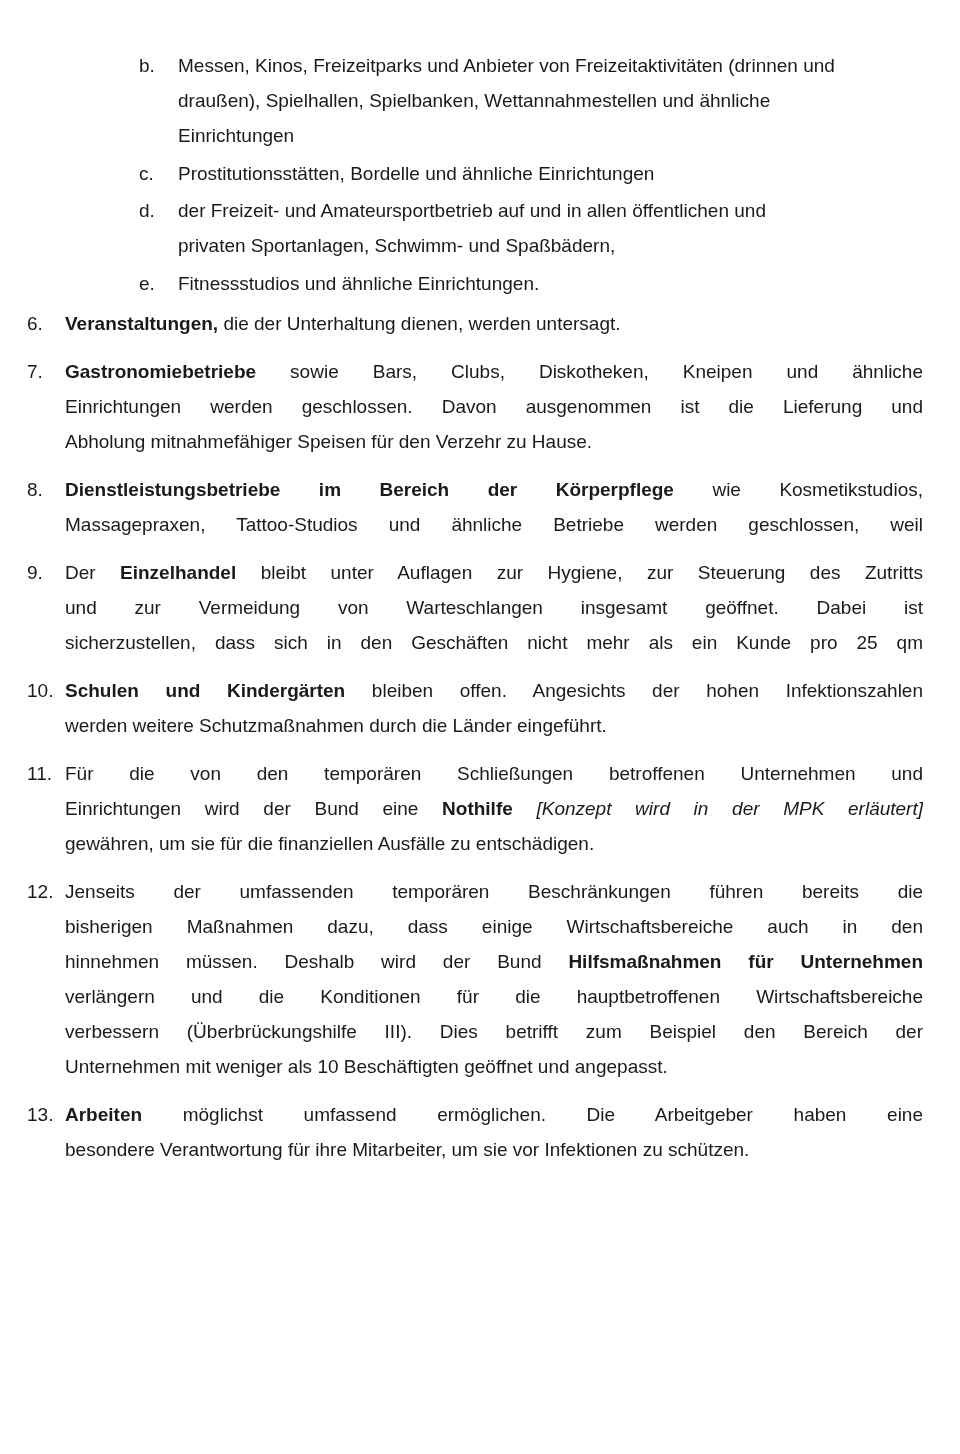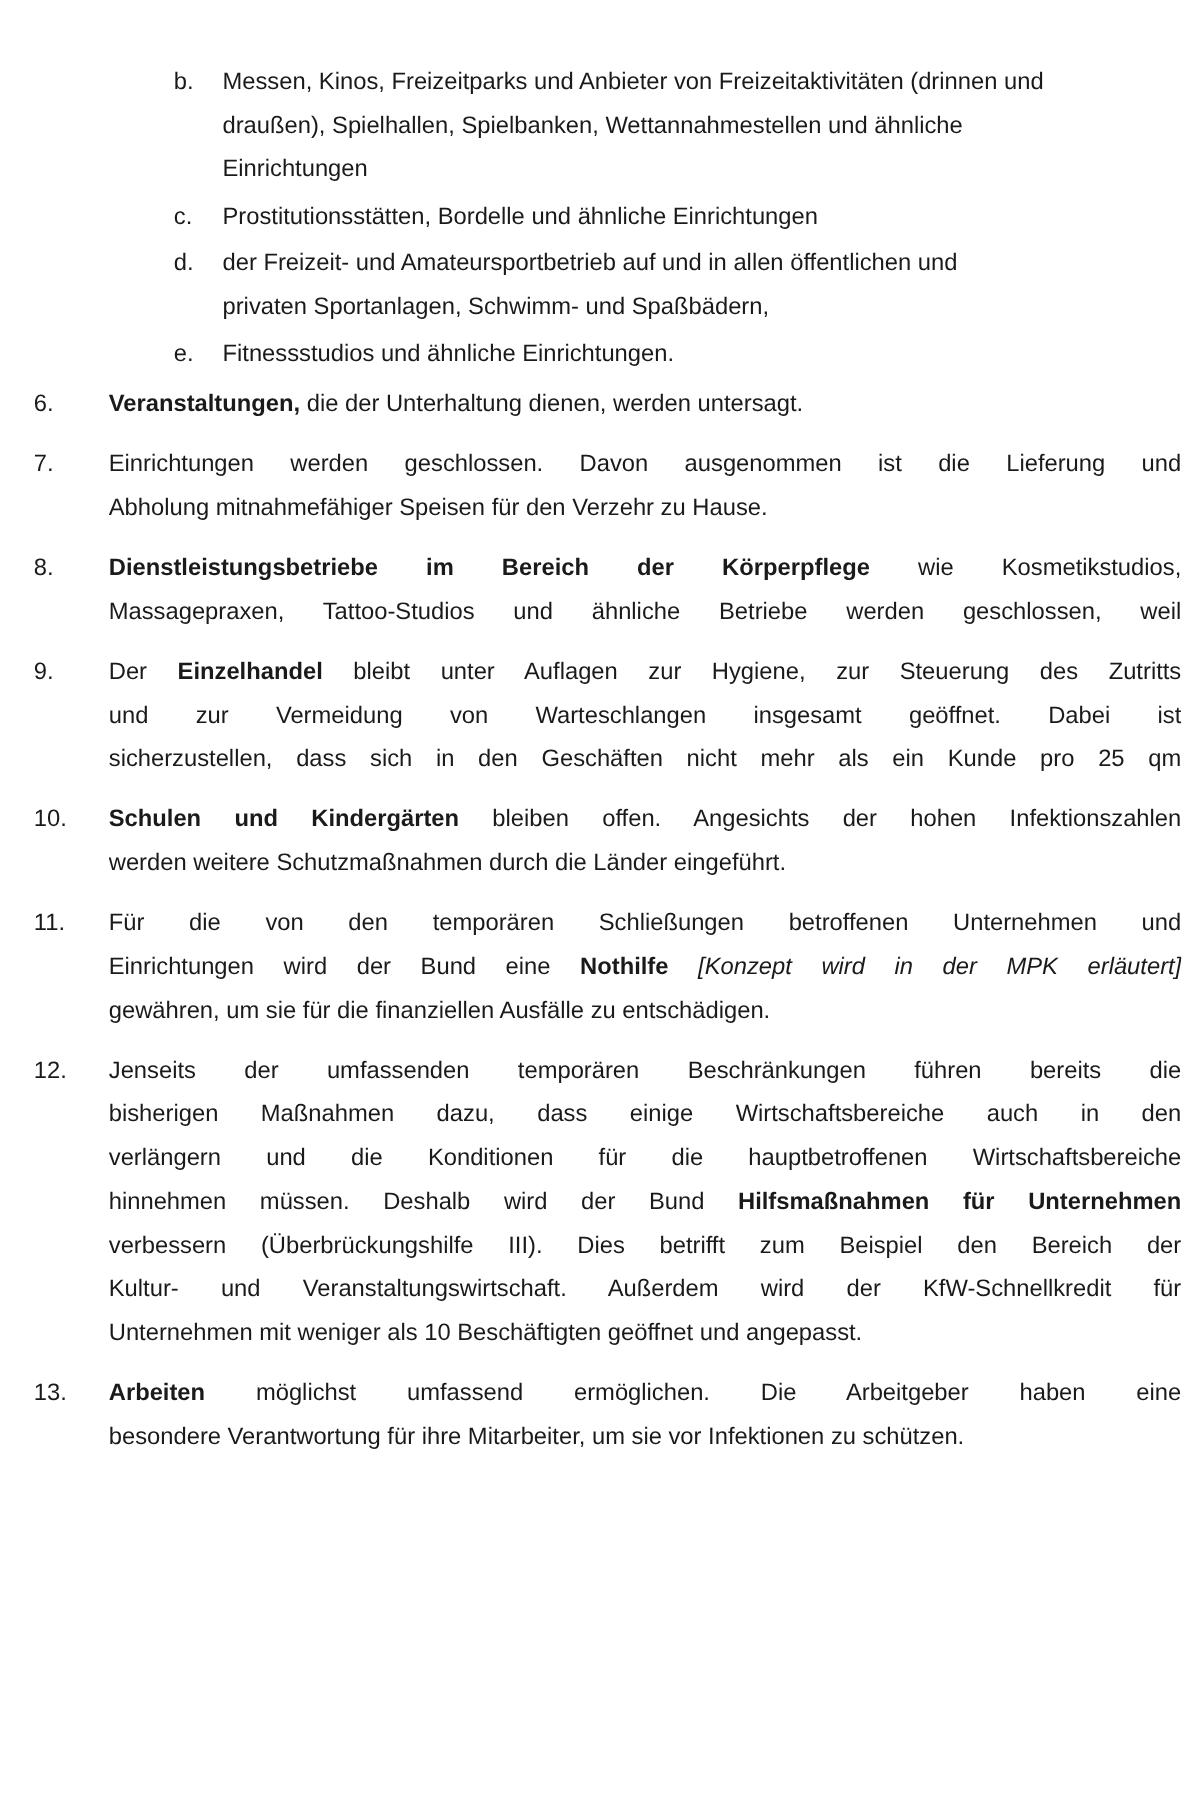--- a/index.html
+++ b/index.html
@@ -25,21 +25,21 @@
     top: 0;
     line-height: 35px;
     white-space: nowrap;
   }
   .letter { margin-bottom: 2.5px; }
   .letter .marker { left: 139px; }
   .letter .content { margin-left: 178px; width: 742px; }
   .num { margin-top: 13px; }
   .num-list .item:first-child { margin-top: 5px; }
   .num .marker { left: 27px; }
-  .num .content { margin-left: 87px; width: 858px; }
+  .num .content { margin-left: 65px; width: 858px; }
   .line {
     height: 35px;
     line-height: 35px;
     overflow: hidden;
   }
   .line.j { text-align: justify; text-align-last: justify; }
   .line.l { text-align: right;   text-align-last: left; }
   .bold   { font-weight: 700; }
   .italic { font-style: italic; }
 </style>
@@ -79,20 +79,21 @@
   <section class="num-list">
       <div class="item num">
         <span class="marker">6.</span>
         <div class="content">
           <div class="line l"><span class="seg bold">Veranstaltungen,</span><span class="seg"> die der Unterhaltung dienen, werden untersagt.</span></div>
         </div>
       </div>
       <div class="item num">
         <span class="marker">7.</span>
         <div class="content">
+          <div class="line j"><span class="seg bold">Gastronomiebetriebe</span><span class="seg"> sowie Bars, Clubs, Diskotheken, Kneipen und ähnliche</span></div>
           <div class="line j"><span class="seg">Einrichtungen werden geschlossen. Davon ausgenommen ist die Lieferung und</span></div>
           <div class="line l"><span class="seg">Abholung mitnahmefähiger Speisen für den Verzehr zu Hause.</span></div>
         </div>
       </div>
       <div class="item num">
         <span class="marker">8.</span>
         <div class="content">
           <div class="line j"><span class="seg bold">Dienstleistungsbetriebe im Bereich der Körperpflege</span><span class="seg"> wie Kosmetikstudios,</span></div>
           <div class="line j"><span class="seg">Massagepraxen, Tattoo-Studios und ähnliche Betriebe werden geschlossen, weil</span></div>
         </div>
@@ -118,24 +119,23 @@
           <div class="line j"><span class="seg">Für die von den temporären Schließungen betroffenen Unternehmen und</span></div>
           <div class="line j"><span class="seg">Einrichtungen wird der Bund eine </span><span class="seg bold">Nothilfe</span><span class="seg"> </span><span class="seg italic">[Konzept wird in der MPK erläutert]</span></div>
           <div class="line l"><span class="seg">gewähren, um sie für die finanziellen Ausfälle zu entschädigen.</span></div>
         </div>
       </div>
       <div class="item num">
         <span class="marker">12.</span>
         <div class="content">
           <div class="line j"><span class="seg">Jenseits der umfassenden temporären Beschränkungen führen bereits die</span></div>
           <div class="line j"><span class="seg">bisherigen Maßnahmen dazu, dass einige Wirtschaftsbereiche auch in den</span></div>
+          <div class="line j"><span class="seg">hinnehmen müssen. Deshalb wird der Bund </span><span class="seg bold">Hilfsmaßnahmen für Unternehmen</span></div>
           <div class="line j"><span class="seg">verlängern und die Konditionen für die hauptbetroffenen Wirtschaftsbereiche</span></div>
-          <div class="line j"><span class="seg">hinnehmen müssen. Deshalb wird der Bund </span><span class="seg bold">Hilfsmaßnahmen für Unternehmen</span></div>
           <div class="line j"><span class="seg">verbessern (Überbrückungshilfe III). Dies betrifft zum Beispiel den Bereich der</span></div>
-          <div class="line j"><span class="seg">Kultur- und Veranstaltungswirtschaft. Außerdem wird der KfW-Schnellkredit für</span></div>
           <div class="line l"><span class="seg">Unternehmen mit weniger als 10 Beschäftigten geöffnet und angepasst.</span></div>
         </div>
       </div>
       <div class="item num">
         <span class="marker">13.</span>
         <div class="content">
           <div class="line j"><span class="seg bold">Arbeiten</span><span class="seg"> möglichst umfassend ermöglichen. Die Arbeitgeber haben eine</span></div>
           <div class="line l"><span class="seg">besondere Verantwortung für ihre Mitarbeiter, um sie vor Infektionen zu schützen.</span></div>
         </div>
       </div>

